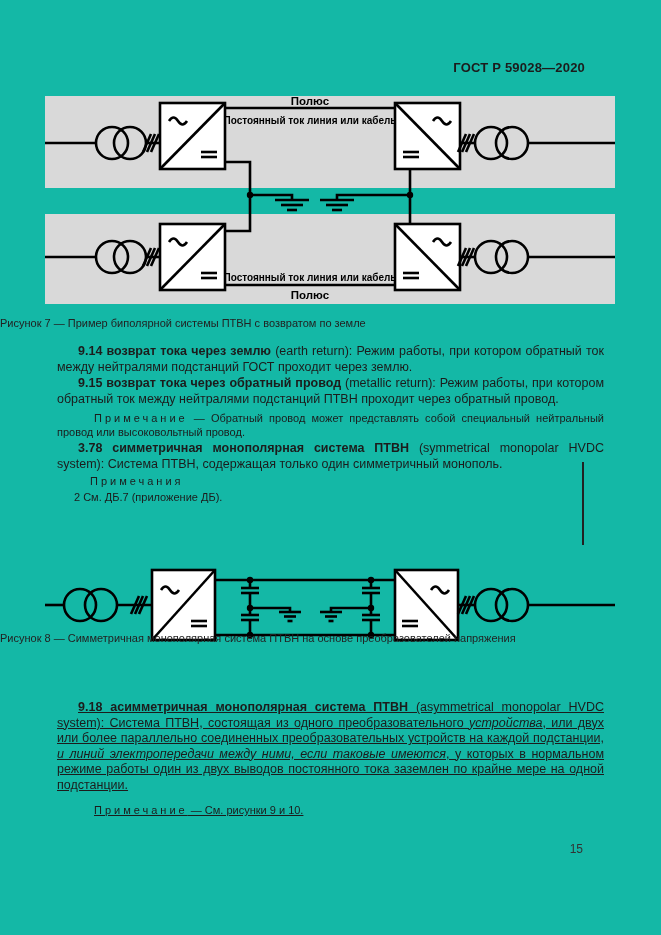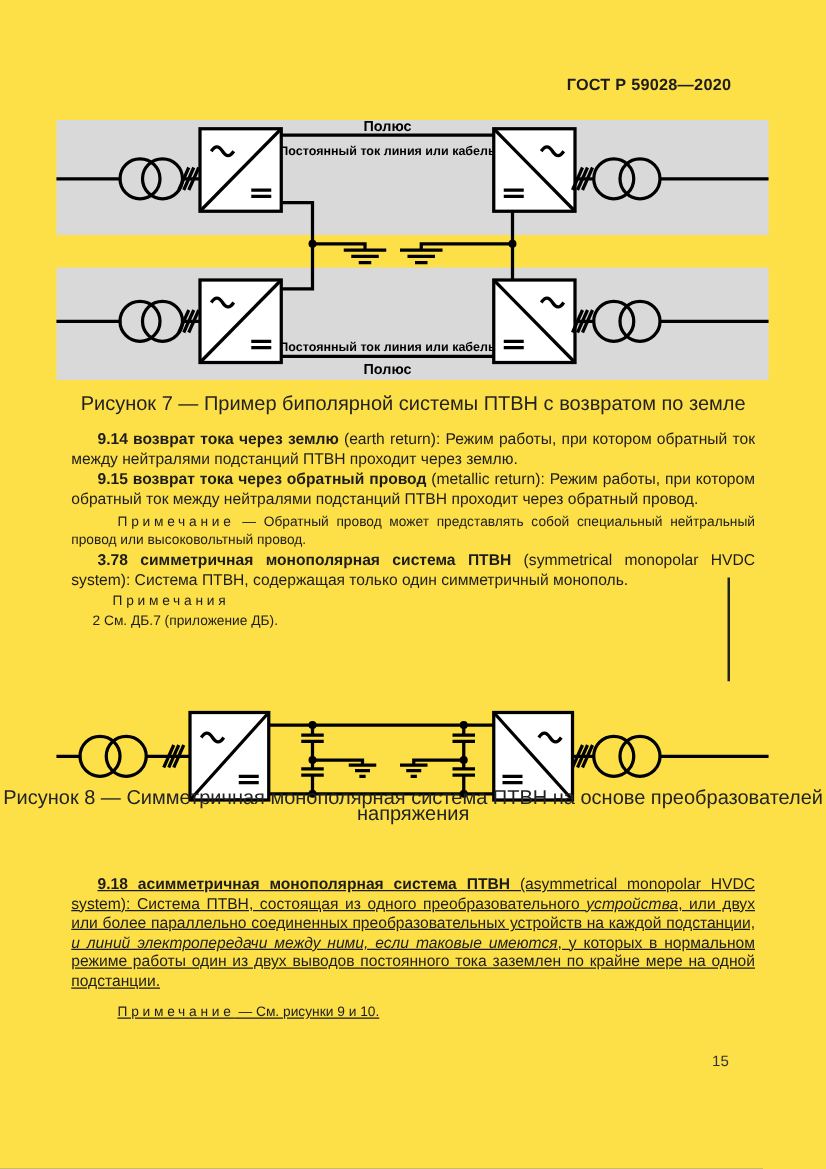--- a/index.html
+++ b/index.html
@@ -1,19 +1,19 @@
 <!DOCTYPE html>
 <html><head>
 <meta charset="utf-8">
 <style>
   html,body{margin:0;padding:0;background:#888;}
   .page{
     position:relative;
     width:661px;height:935px;
-    background:#fde047;
+    background:#14b8a6;
     font-family:"Liberation Sans", sans-serif;
     color:#1c1c1c;
     overflow:hidden;
   }
   .doc-header{
     position:absolute;top:60px;right:76px;
     font-size:13px;font-weight:bold;letter-spacing:.2px;
   }
   .fig{position:absolute;left:45px;}
   .fig7{top:96px;}
@@ -21,22 +21,22 @@
   .fig svg{display:block;}
   .fig svg line,.fig svg path,.fig svg polyline{stroke:#000;stroke-width:2.6;fill:none;}
   .fig svg rect.band{fill:#d9d9d9;stroke:none;}
   .fig svg rect.conv{fill:#ffffff;stroke:#000;stroke-width:2.6;}
   .fig svg circle.coil{fill:none;stroke:#000;stroke-width:2.6;}
   .fig svg circle.dot{fill:#000;stroke:none;}
   .fig svg text{fill:#000;font-family:"Liberation Sans",sans-serif;font-weight:bold;text-anchor:middle;}
   .fig svg text.big{font-size:11.5px;}
   .fig svg text.small{font-size:10px;}
   .caption{
-    position:absolute;left:0;width:661px;text-align:center;
-    font-size:16px;line-height:13px;color:#222;
+    position:absolute;left:0;width:661px;text-align:left;
+    font-size:11px;line-height:13px;color:#222;
   }
   .cap7{top:317px;}
   .cap8{top:632px;}
   .textblock{
     position:absolute;left:57px;width:547px;
     font-size:12.5px;line-height:15.5px;text-align:justify;
   }
   .tb1{top:344px;}
   .tb2{top:700px;text-decoration:underline;}
   .para{margin:0;text-indent:21px;}
@@ -186,21 +186,21 @@
         <circle class="coil" cx="446" cy="161" r="16"></circle>
         <circle class="coil" cx="467" cy="161" r="16"></circle>
         <line x1="483" y1="161" x2="570" y2="161"></line>
       </g>
     </svg>
   </div>
 
   <div class="caption cap7">Рисунок 7 — Пример биполярной системы ПТВН с возвратом по земле</div>
 
   <div class="textblock tb1">
-    <p class="para"><b>9.14 возврат тока через землю</b><span> (earth return): Режим работы, при котором обратный ток между нейтралями подстанций ПТВН проходит через землю.</span></p>
+    <p class="para"><b>9.14 возврат тока через землю</b><span> (earth return): Режим работы, при котором обратный ток между нейтралями подстанций ГОСТ проходит через землю.</span></p>
     <p class="para"><b>9.15 возврат тока через обратный провод</b><span> (metallic return): Режим работы, при котором обратный ток между нейтралями подстанций ПТВН проходит через обратный провод.</span></p>
     <p class="note"><span class="note-label">Примечание</span><span> — Обратный провод может представлять собой специальный нейтральный провод или высоковольтный провод.</span></p>
     <p class="para mt2"><b>3.78 симметричная монополярная система ПТВН</b><span> (symmetrical monopolar HVDC system): Система ПТВН, содержащая только один симметричный монополь.</span></p>
     <p class="note-item notes-head"><span class="note-label">Примечания</span></p>
     <p class="note-item">2 См. ДБ.7 (приложение ДБ).</p>
   </div>
 
   <div class="change-bar"></div>
 
   <div class="fig fig8">

